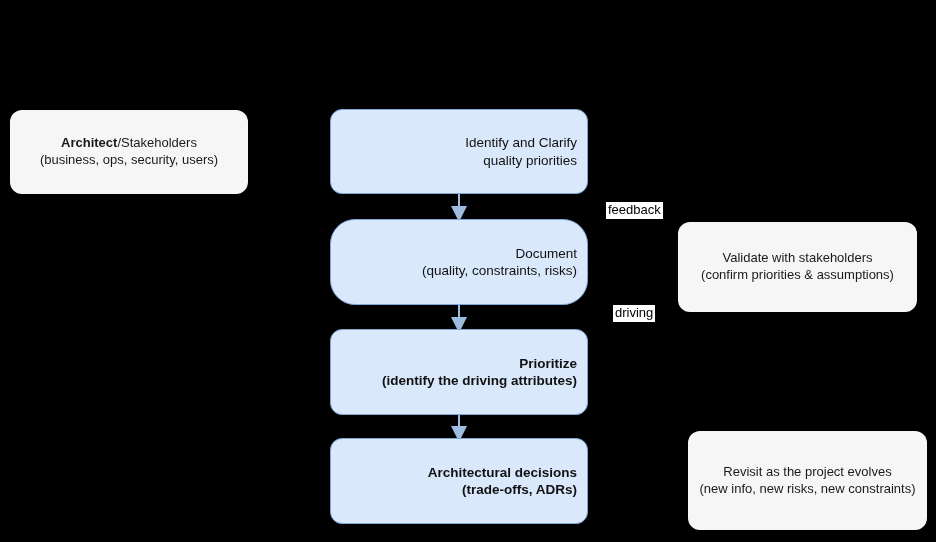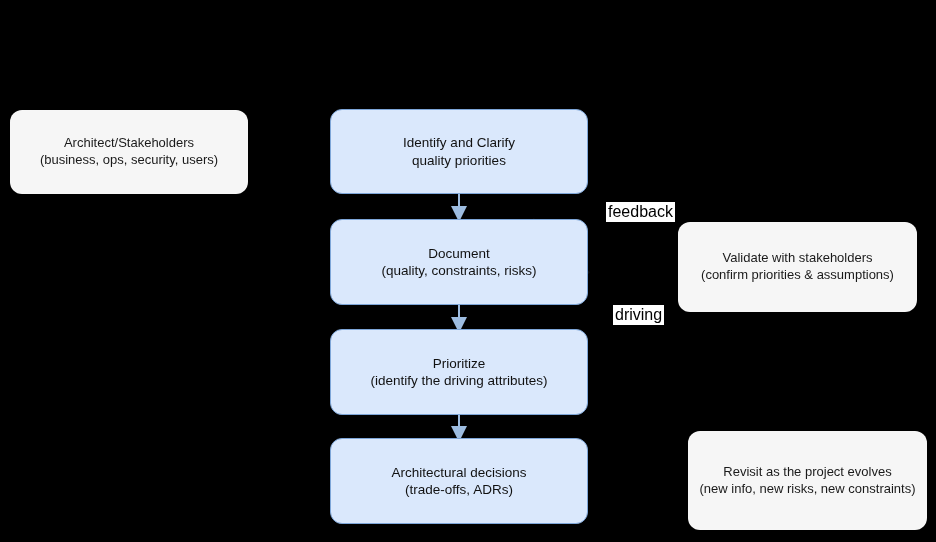--- a/index.html
+++ b/index.html
@@ -24,34 +24,35 @@
     text-align: center;
     border-radius: 12px;
     line-height: 1.28;
   }
   .node .txt { width: 100%; padding: 0 10px; }
   .node-blue {
     background: #dae8fc;
     border: 1.5px solid #7ea6d8;
     color: #111111;
     font-size: 13.5px;
+    text-align: right;
   }
   .node-gray {
     background: #f6f6f6;
     border: none;
     color: #1a1a1a;
     font-size: 13px;
     box-shadow: 3px 3px 4px rgba(0,0,0,0.55);
   }
-  .bold { font-weight: normal; }
+  .bold { font-weight: bold; }
   .edge-label {
     position: absolute;
     background: #ffffff;
     color: #000000;
-    font-size: 16px;
+    font-size: 13px;
     line-height: 1.15;
     padding: 1px 2px;
     white-space: nowrap;
     font-family: "Liberation Sans", sans-serif;
   }
   svg.arrows {
     position: absolute;
     left: 0; top: 0;
     width: 936px;
     height: 542px;
@@ -82,21 +83,21 @@
     </div>
   </div>
 
   <div class="node node-blue" style="left:330px; top:109px; width:258px; height:85px;">
     <div class="txt">
       <span>Identify and  Clarify</span><br>
       <span>quality priorities</span>
     </div>
   </div>
 
-  <div class="node node-blue" style="left:330px; top:219px; width:258px; height:86px;">
+  <div class="node node-blue" style="left:330px; top:219px; width:258px; height:86px;border-radius:25px;">
     <div class="txt">
       <span>Document</span><br>
       <span>(quality, constraints, risks)</span>
     </div>
   </div>
 
   <div class="node node-blue" style="left:330px; top:438px; width:258px; height:86px;">
     <div class="txt">
       <span class="bold">Architectural decisions</span><br>
       <span class="bold">(trade-offs, ADRs)</span>

